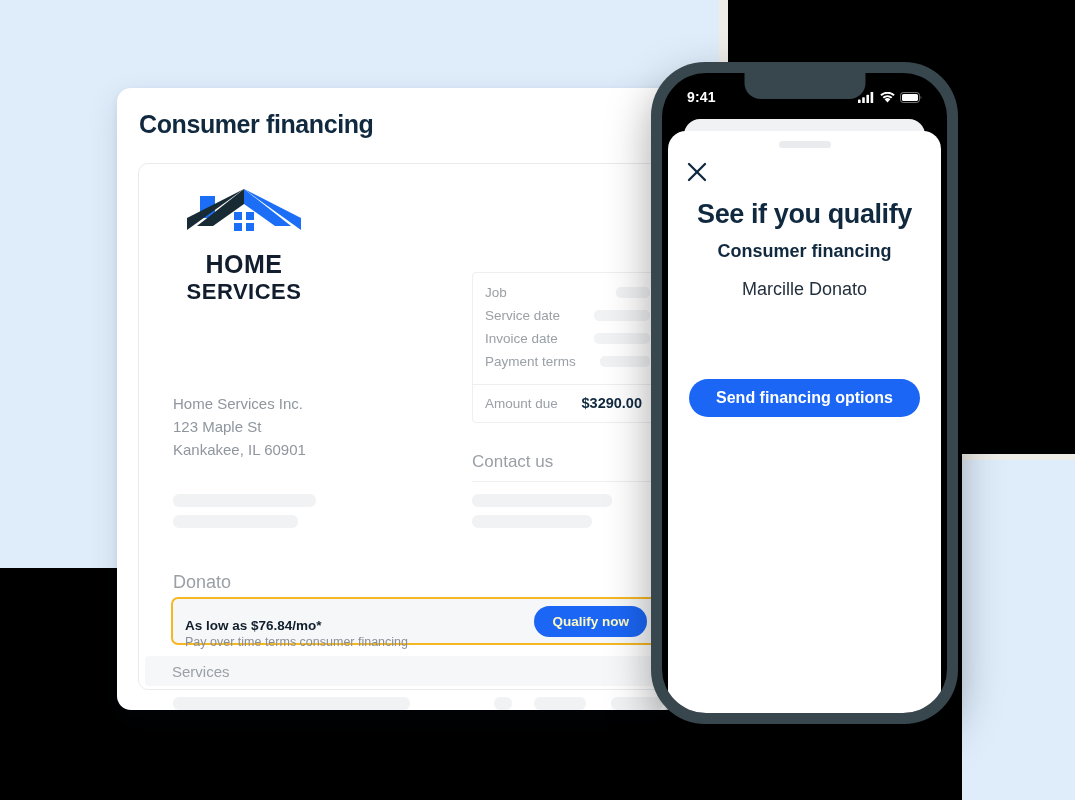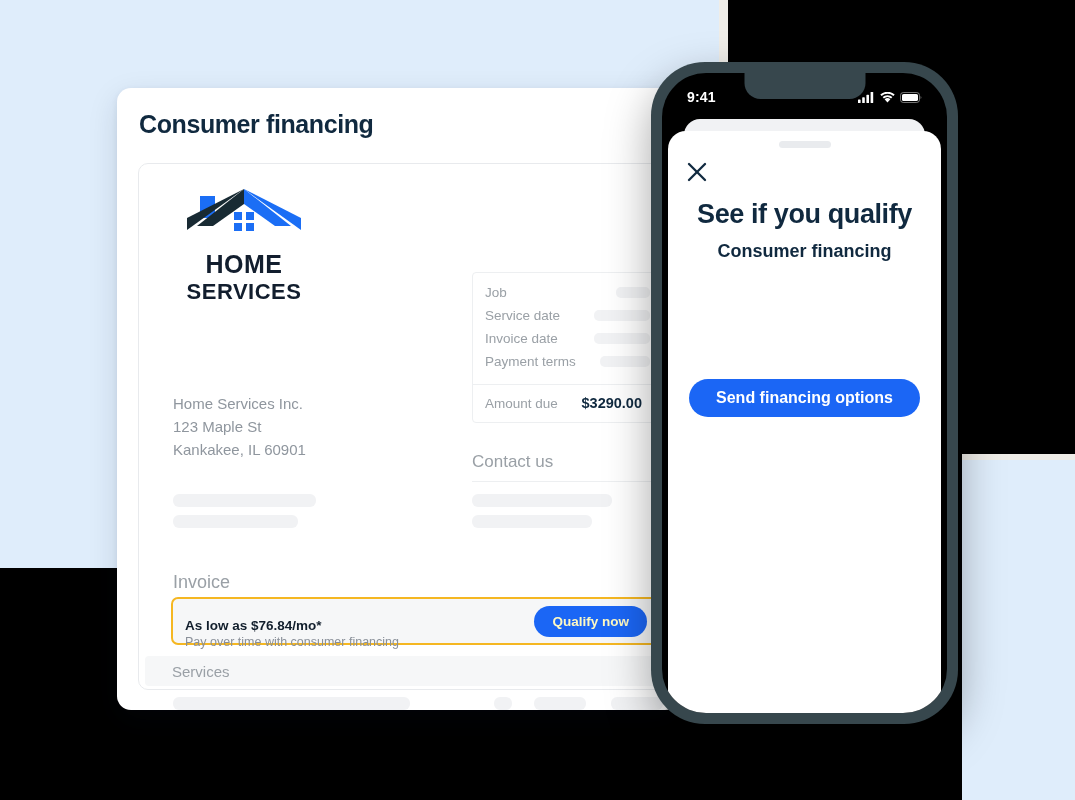--- a/index.html
+++ b/index.html
@@ -395,26 +395,26 @@
         </div>
       </div>
 
       <div class="contact-head">Contact us</div>
       <div class="contact-rule"></div>
       <div class="right-skels">
         <span class="skel" style="width:140px"></span>
         <span class="skel" style="width:120px"></span>
       </div>
 
-      <div class="invoice-sub">Invoice</div>
+      <div class="invoice-sub">Donato</div>
 
       <div class="fin-banner">
         <div>
           <div class="fin-text-main">As low as $76.84/mo*</div>
-          <div class="fin-text-sub">Pay over time with consumer financing</div>
+          <div class="fin-text-sub">Pay over time terms consumer financing</div>
         </div>
         <button class="qualify-btn">Qualify now</button>
       </div>
 
       <div class="svc-head">
         <span class="svc-head-label">Services</span>
       </div>
 
       <div class="svc-row svc-row-1">
         <span class="skel" style="width:237px"></span>
@@ -458,20 +458,21 @@
       <div class="sheet">
         <div class="sheet-handle"></div>
 
         <svg class="sheet-close" viewBox="0 0 22 22">
           <line x1="3" y1="3" x2="19" y2="19" stroke="#10293F" stroke-width="2.3" stroke-linecap="round"></line>
           <line x1="19" y1="3" x2="3" y2="19" stroke="#10293F" stroke-width="2.3" stroke-linecap="round"></line>
         </svg>
 
         <div class="sheet-title">See if you qualify</div>
         <div class="sheet-sub1">Consumer financing</div>
+        <div class="sheet-sub2">Marcille Donato</div>
 
 
         <button class="send-btn">Send financing options</button>
       </div>
 
     </div>
   </div>
 
 </div>
 

